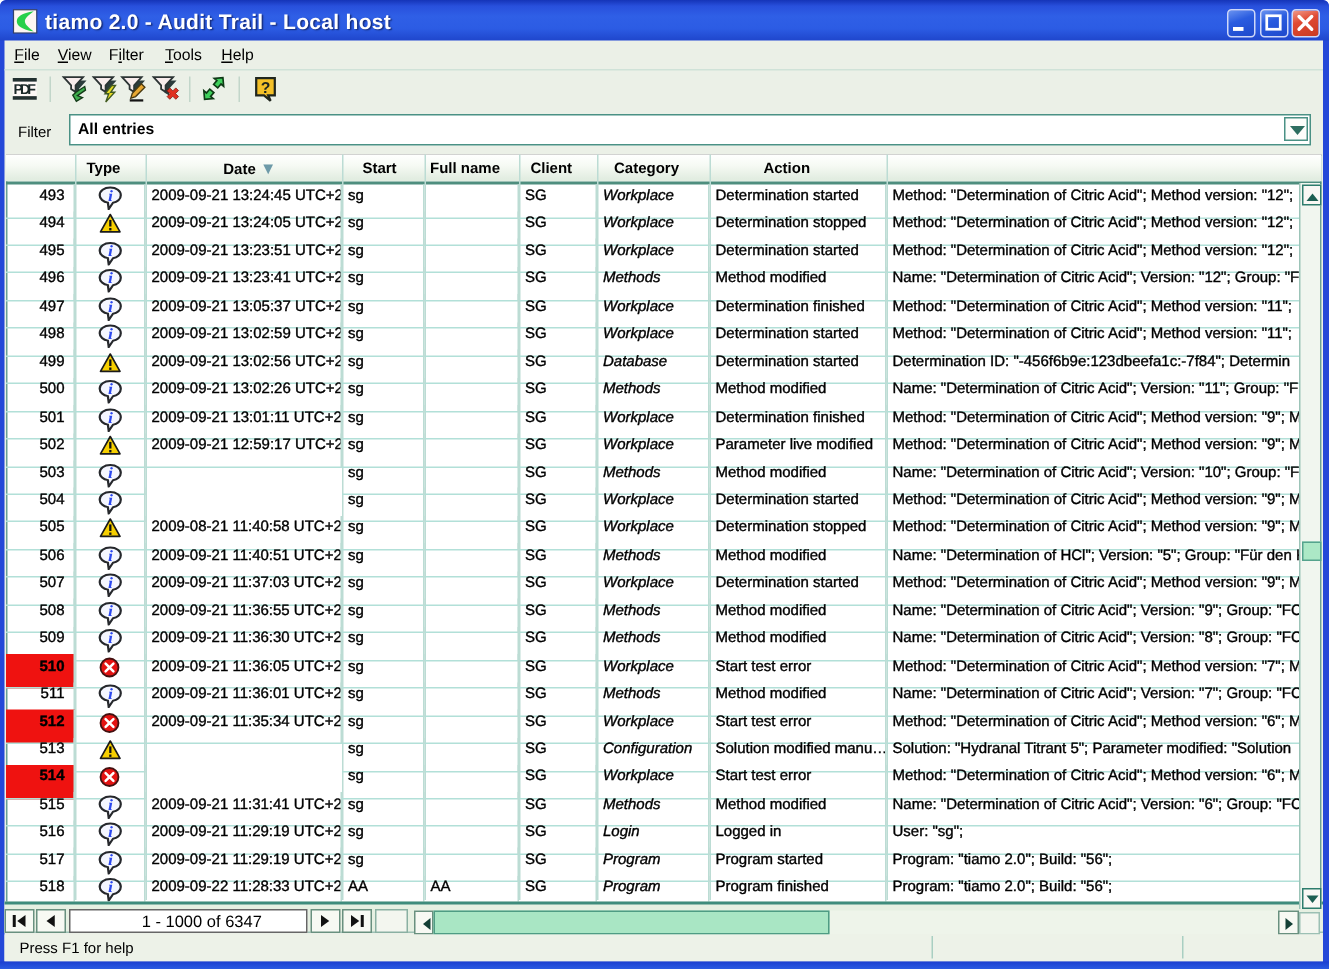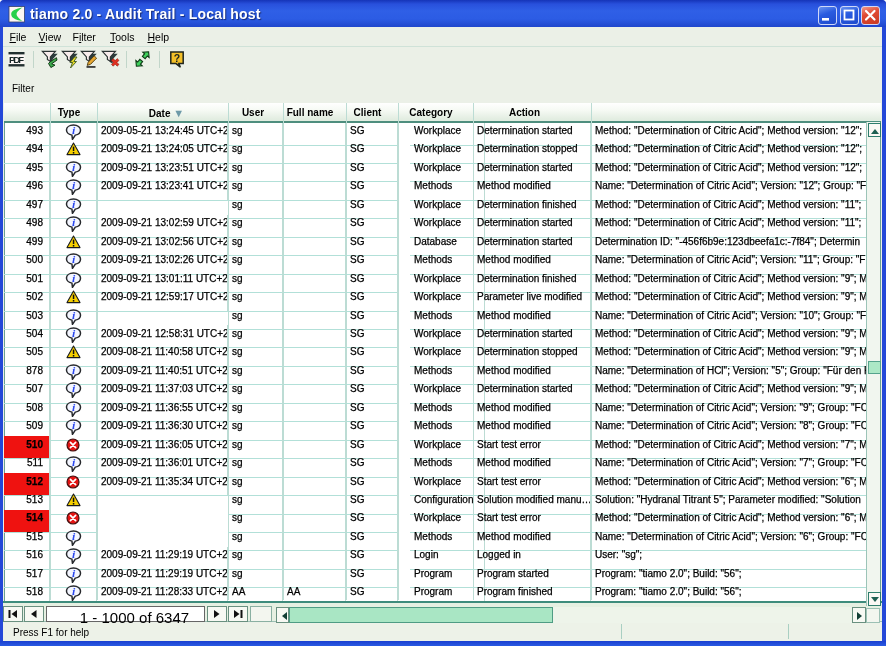--- a/index.html
+++ b/index.html
@@ -45,21 +45,21 @@
 .row { position:absolute; left:4px; width:862px; height:23px; }
 .c { position:absolute; top:0; height:100%; overflow:hidden; white-space:nowrap;
   border-bottom:1px solid #b2e0d8; padding-top:2.5px; -webkit-text-stroke:0.25px #000; }
 .cnum { left:0; width:46px; text-align:right; padding-right:6px; border-right:1px solid #bcdcd4; }
 .cnum.red { background:#ef1210; font-weight:bold; }
 .cicon { left:46px; width:47px; text-align:center; padding-top:1.5px; border-right:1px solid #bcdcd4; }
 .cdate { left:93px; width:131px; padding-left:4px; border-right:1px solid #bcdcd4; }
 .cuser { left:224px; width:55px; padding-left:4px; border-right:1px solid #bcdcd4; }
 .cfull { left:279px; width:63px; padding-left:4px; border-right:1px solid #bcdcd4; }
 .ccli { left:342px; width:52px; padding-left:4px; border-right:1px solid #bcdcd4; }
-.ccat { left:406px; width:75px; padding-left:4px; border-right:1px solid #bcdcd4; }
+.ccat { left:394px; width:75px; padding-left:4px; border-right:1px solid #bcdcd4;font-style:italic; }
 .cact { left:469px; width:118px; padding-left:4px; border-right:1px solid #bcdcd4; }
 .cdet { left:587px; width:275px; padding-left:4px; }
 
 #vsb { position:absolute; left:866px; top:122px; width:14px; height:484px;
   background:#f1f6ef; border-left:1px solid #9cc4b8; z-index:3; }
 .sbtn { position:absolute; background:#faf8f4; border:1px solid #2e7d6d; }
 .arr { position:absolute; width:0; height:0; border:4px solid transparent; }
 
 .pbtn { position:absolute; top:3px; height:16px; background:#f7f9f3; border:1px solid #69907f; }
 
@@ -134,48 +134,52 @@
             <path d="M8.5 18.5 L4.4 14.4 L6.7 14.4 L6.7 11 L10.3 11 L10.3 14.4 L12.6 14.4 Z" fill="#3fd05c" stroke="#0f3a16" stroke-width="1.1"></path>
           </g>
         </svg>
       <div class="tsep" style="left:156px"></div>
       <svg class="ticon" style="left:166px;top:3px" width="16" height="17" viewBox="0 0 16 17">
           <path d="M1.8 1 L14.2 1 L14.2 12.6 L9.8 12.6 L11.4 16.2 L7 12.6 L1.8 12.6 Z" fill="#f4c028" stroke="#20261e" stroke-width="1.5"></path>
           <text x="8" y="10.8" font-size="10.5" font-weight="bold" font-family="Liberation Sans" fill="#1c2420" text-anchor="middle">?</text>
         </svg>
     </div>
     <div id="flabel">Filter</div>
+    <div id="combo">
+        <b>All entries</b>
+        <div id="combobtn"></div>
+      </div>
   </div>
 
   <div id="tbl"></div>
   <div id="thead">
     <div class="h" style="left:46px;width:47px">Type</div>
     <div class="h" style="left:93px;width:131px;padding-right:0;padding-left:8px">Date <span style="color:#6d9aa8;font-size:11px;font-weight:normal">▼</span></div>
-    <div class="h" style="left:224px;width:55px;padding-right:5px">User</div>
+    <div class="h" style="left:224px;width:55px;padding-right:5px">Start</div>
     <div class="h" style="left:279px;width:63px">Full name</div>
     <div class="h" style="left:342px;width:52px">Client</div>
     <div class="h" style="left:394px;width:75px">Category</div>
     <div class="h" style="left:469px;width:118px;padding-right:15px">Action</div>
   </div>
   <div class="vline" style="left:50px"></div>
   <div class="vline" style="left:97px"></div>
   <div class="vline" style="left:228px"></div>
   <div class="vline" style="left:283px"></div>
   <div class="vline" style="left:346px"></div>
   <div class="vline" style="left:398px"></div>
   <div class="vline" style="left:473px"></div>
   <div class="vline" style="left:591px"></div>
 
 <div class="row" style="top:122.50px">
 <div class="c cnum">493</div>
 <div class="c cicon"><svg width="17" height="16" viewBox="0 0 15 16" preserveAspectRatio="none">
           <path d="M7.5 1 C11.1 1 13.7 3.1 13.7 6.1 C13.7 8.8 11.6 10.8 9.1 11.2 L6.6 15.4 L6.1 11.1 C3.4 10.6 1.3 8.5 1.3 6.1 C1.3 3.1 3.9 1 7.5 1 Z" fill="#f4f6ff" stroke="#26282c" stroke-width="1.3"></path>
           <text x="7.6" y="9.7" font-size="10.5" font-style="italic" font-weight="bold" font-family="Liberation Serif, serif" fill="#2b48ef" text-anchor="middle">i</text>
         </svg></div>
-<div class="c cdate">2009-05-21 13:24:45 UTC+2</div>
+<div class="c cdate">2009-09-21 13:24:45 UTC+2</div>
 <div class="c cuser">sg</div>
 <div class="c cfull"></div>
 <div class="c ccli">SG</div>
 <div class="c ccat">Workplace</div>
 <div class="c cact">Determination started</div>
 <div class="c cdet">Method: "Determination of Citric Acid"; Method version: "12";</div>
 </div>
 <div class="row" style="top:140.95px">
 <div class="c cnum">494</div>
 <div class="c cicon"><svg width="15" height="14" viewBox="0 0 15 14">
@@ -218,20 +222,21 @@
 <div class="c ccat">Methods</div>
 <div class="c cact">Method modified</div>
 <div class="c cdet">Name: "Determination of Citric Acid"; Version: "12"; Group: "F</div>
 </div>
 <div class="row" style="top:196.30px">
 <div class="c cnum">497</div>
 <div class="c cicon"><svg width="17" height="16" viewBox="0 0 15 16" preserveAspectRatio="none">
           <path d="M7.5 1 C11.1 1 13.7 3.1 13.7 6.1 C13.7 8.8 11.6 10.8 9.1 11.2 L6.6 15.4 L6.1 11.1 C3.4 10.6 1.3 8.5 1.3 6.1 C1.3 3.1 3.9 1 7.5 1 Z" fill="#f4f6ff" stroke="#26282c" stroke-width="1.3"></path>
           <text x="7.6" y="9.7" font-size="10.5" font-style="italic" font-weight="bold" font-family="Liberation Serif, serif" fill="#2b48ef" text-anchor="middle">i</text>
         </svg></div>
+<div class="c cdate">2009-09-21 13:05:37 UTC+2</div>
 <div class="c cuser">sg</div>
 <div class="c cfull"></div>
 <div class="c ccli">SG</div>
 <div class="c ccat">Workplace</div>
 <div class="c cact">Determination finished</div>
 <div class="c cdet">Method: "Determination of Citric Acid"; Method version: "11";</div>
 </div>
 <div class="row" style="top:214.75px">
 <div class="c cnum">498</div>
 <div class="c cicon"><svg width="17" height="16" viewBox="0 0 15 16" preserveAspectRatio="none">
@@ -316,21 +321,20 @@
 <div class="c ccat">Methods</div>
 <div class="c cact">Method modified</div>
 <div class="c cdet">Name: "Determination of Citric Acid"; Version: "10"; Group: "F</div>
 </div>
 <div class="row" style="top:325.45px">
 <div class="c cnum">504</div>
 <div class="c cicon"><svg width="17" height="16" viewBox="0 0 15 16" preserveAspectRatio="none">
           <path d="M7.5 1 C11.1 1 13.7 3.1 13.7 6.1 C13.7 8.8 11.6 10.8 9.1 11.2 L6.6 15.4 L6.1 11.1 C3.4 10.6 1.3 8.5 1.3 6.1 C1.3 3.1 3.9 1 7.5 1 Z" fill="#f4f6ff" stroke="#26282c" stroke-width="1.3"></path>
           <text x="7.6" y="9.7" font-size="10.5" font-style="italic" font-weight="bold" font-family="Liberation Serif, serif" fill="#2b48ef" text-anchor="middle">i</text>
         </svg></div>
-<div class="c cdate">2009-09-21 12:58:31 UTC+2</div>
 <div class="c cuser">sg</div>
 <div class="c cfull"></div>
 <div class="c ccli">SG</div>
 <div class="c ccat">Workplace</div>
 <div class="c cact">Determination started</div>
 <div class="c cdet">Method: "Determination of Citric Acid"; Method version: "9"; M</div>
 </div>
 <div class="row" style="top:343.90px">
 <div class="c cnum">505</div>
 <div class="c cicon"><svg width="15" height="14" viewBox="0 0 15 14">
@@ -340,21 +344,21 @@
         </svg></div>
 <div class="c cdate">2009-08-21 11:40:58 UTC+2</div>
 <div class="c cuser">sg</div>
 <div class="c cfull"></div>
 <div class="c ccli">SG</div>
 <div class="c ccat">Workplace</div>
 <div class="c cact">Determination stopped</div>
 <div class="c cdet">Method: "Determination of Citric Acid"; Method version: "9"; M</div>
 </div>
 <div class="row" style="top:362.35px">
-<div class="c cnum">878</div>
+<div class="c cnum">506</div>
 <div class="c cicon"><svg width="17" height="16" viewBox="0 0 15 16" preserveAspectRatio="none">
           <path d="M7.5 1 C11.1 1 13.7 3.1 13.7 6.1 C13.7 8.8 11.6 10.8 9.1 11.2 L6.6 15.4 L6.1 11.1 C3.4 10.6 1.3 8.5 1.3 6.1 C1.3 3.1 3.9 1 7.5 1 Z" fill="#f4f6ff" stroke="#26282c" stroke-width="1.3"></path>
           <text x="7.6" y="9.7" font-size="10.5" font-style="italic" font-weight="bold" font-family="Liberation Serif, serif" fill="#2b48ef" text-anchor="middle">i</text>
         </svg></div>
 <div class="c cdate">2009-09-21 11:40:51 UTC+2</div>
 <div class="c cuser">sg</div>
 <div class="c cfull"></div>
 <div class="c ccli">SG</div>
 <div class="c ccat">Methods</div>
 <div class="c cact">Method modified</div>
@@ -470,20 +474,21 @@
 <div class="c ccat">Workplace</div>
 <div class="c cact">Start test error</div>
 <div class="c cdet">Method: "Determination of Citric Acid"; Method version: "6"; M</div>
 </div>
 <div class="row" style="top:528.40px">
 <div class="c cnum">515</div>
 <div class="c cicon"><svg width="17" height="16" viewBox="0 0 15 16" preserveAspectRatio="none">
           <path d="M7.5 1 C11.1 1 13.7 3.1 13.7 6.1 C13.7 8.8 11.6 10.8 9.1 11.2 L6.6 15.4 L6.1 11.1 C3.4 10.6 1.3 8.5 1.3 6.1 C1.3 3.1 3.9 1 7.5 1 Z" fill="#f4f6ff" stroke="#26282c" stroke-width="1.3"></path>
           <text x="7.6" y="9.7" font-size="10.5" font-style="italic" font-weight="bold" font-family="Liberation Serif, serif" fill="#2b48ef" text-anchor="middle">i</text>
         </svg></div>
+<div class="c cdate">2009-09-21 11:31:41 UTC+2</div>
 <div class="c cuser">sg</div>
 <div class="c cfull"></div>
 <div class="c ccli">SG</div>
 <div class="c ccat">Methods</div>
 <div class="c cact">Method modified</div>
 <div class="c cdet">Name: "Determination of Citric Acid"; Version: "6"; Group: "FC</div>
 </div>
 <div class="row" style="top:546.85px">
 <div class="c cnum">516</div>
 <div class="c cicon"><svg width="17" height="16" viewBox="0 0 15 16" preserveAspectRatio="none">
@@ -511,21 +516,21 @@
 <div class="c ccat">Program</div>
 <div class="c cact">Program started</div>
 <div class="c cdet">Program: "tiamo 2.0"; Build: "56";</div>
 </div>
 <div class="row" style="top:583.75px">
 <div class="c cnum">518</div>
 <div class="c cicon"><svg width="17" height="16" viewBox="0 0 15 16" preserveAspectRatio="none">
           <path d="M7.5 1 C11.1 1 13.7 3.1 13.7 6.1 C13.7 8.8 11.6 10.8 9.1 11.2 L6.6 15.4 L6.1 11.1 C3.4 10.6 1.3 8.5 1.3 6.1 C1.3 3.1 3.9 1 7.5 1 Z" fill="#f4f6ff" stroke="#26282c" stroke-width="1.3"></path>
           <text x="7.6" y="9.7" font-size="10.5" font-style="italic" font-weight="bold" font-family="Liberation Serif, serif" fill="#2b48ef" text-anchor="middle">i</text>
         </svg></div>
-<div class="c cdate">2009-09-21 11:28:33 UTC+2</div>
+<div class="c cdate">2009-09-22 11:28:33 UTC+2</div>
 <div class="c cuser">AA</div>
 <div class="c cfull">AA</div>
 <div class="c ccli">SG</div>
 <div class="c ccat">Program</div>
 <div class="c cact">Program finished</div>
 <div class="c cdet">Program: "tiamo 2.0"; Build: "56";</div>
 </div>
 
   <div id="vsb">
     <div class="sbtn" style="left:1px;top:1px;width:13px;height:14px">
@@ -538,21 +543,21 @@
   </div>
 
   <div id="strip">
     <div class="pbtn" style="left:0px;width:20px"><svg width="18" height="14">
           <rect x="4.5" y="3" width="2" height="8" fill="#111"></rect>
           <path d="M13 3 L7.5 7 L13 11 Z" fill="#111"></path>
         </svg></div>
     <div class="pbtn" style="left:21px;width:20px"><svg width="18" height="14">
           <path d="M11.5 3 L6 7 L11.5 11 Z" fill="#111"></path>
         </svg></div>
-    <div style="position:absolute;left:43px;top:3px;width:159px;height:16px;background:#fff;border:1px solid #666;text-align:center;padding-top:1.5px;padding-left:18px;font-size:15px">1 - 1000 of 6347</div>
+    <div style="position:absolute;left:43px;top:3px;width:159px;height:16px;background:#fff;border:1px solid #666;text-align:center;padding-top:1.5px;padding-left:18px;font-size:11px">1 - 1000 of 6347</div>
     <div class="pbtn" style="left:203.5px;width:20px"><svg width="18" height="14">
           <path d="M6 3 L11.5 7 L6 11 Z" fill="#111"></path>
         </svg></div>
     <div class="pbtn" style="left:225px;width:20px"><svg width="18" height="14">
           <path d="M5 3 L10.5 7 L5 11 Z" fill="#111"></path>
           <rect x="11.5" y="3" width="2" height="8" fill="#111"></rect>
         </svg></div>
     <div style="position:absolute;left:247px;top:3px;width:22px;height:16px;background:#f3f6ef;border:1px solid #8ab0a2"></div>
     <div style="position:absolute;left:273px;top:4px;width:579px;height:16px;background:#eef4ea"></div>
     <div class="pbtn" style="left:273px;top:4px;width:13px;height:16px">

